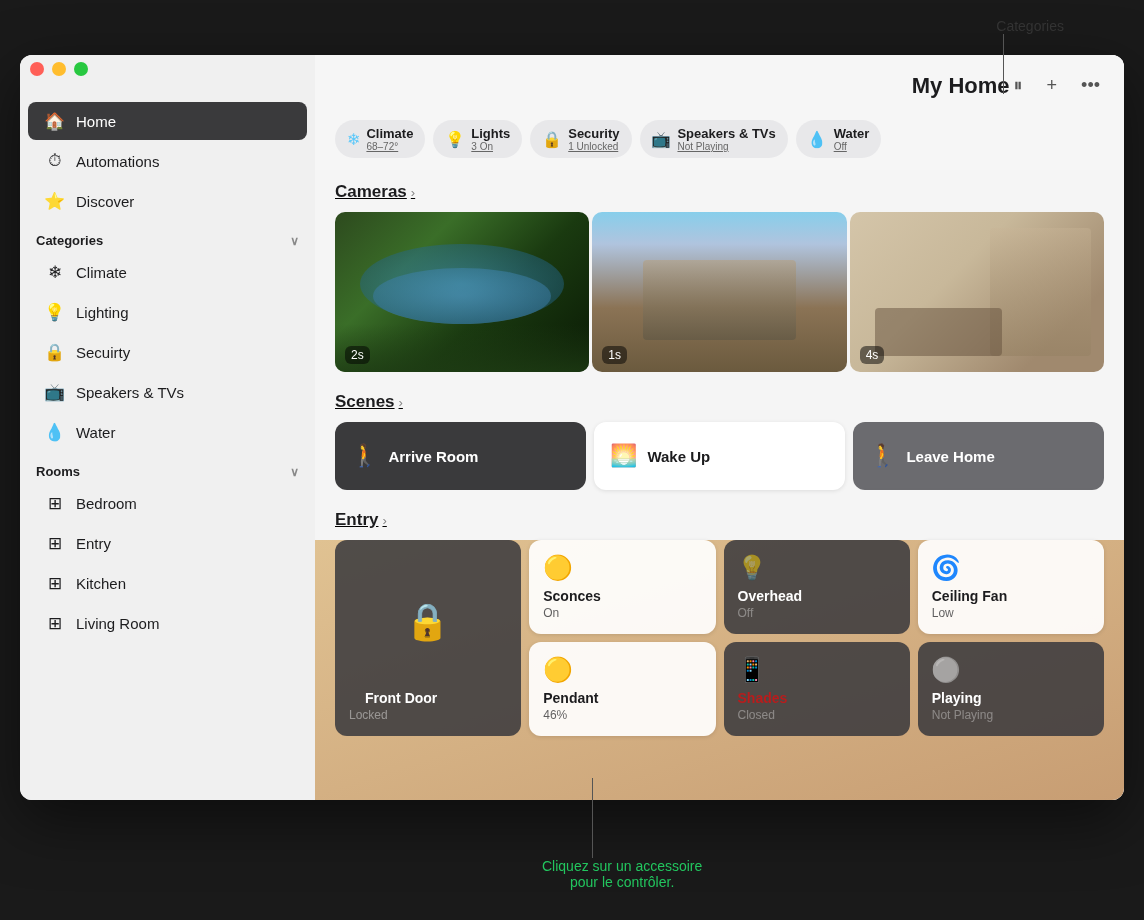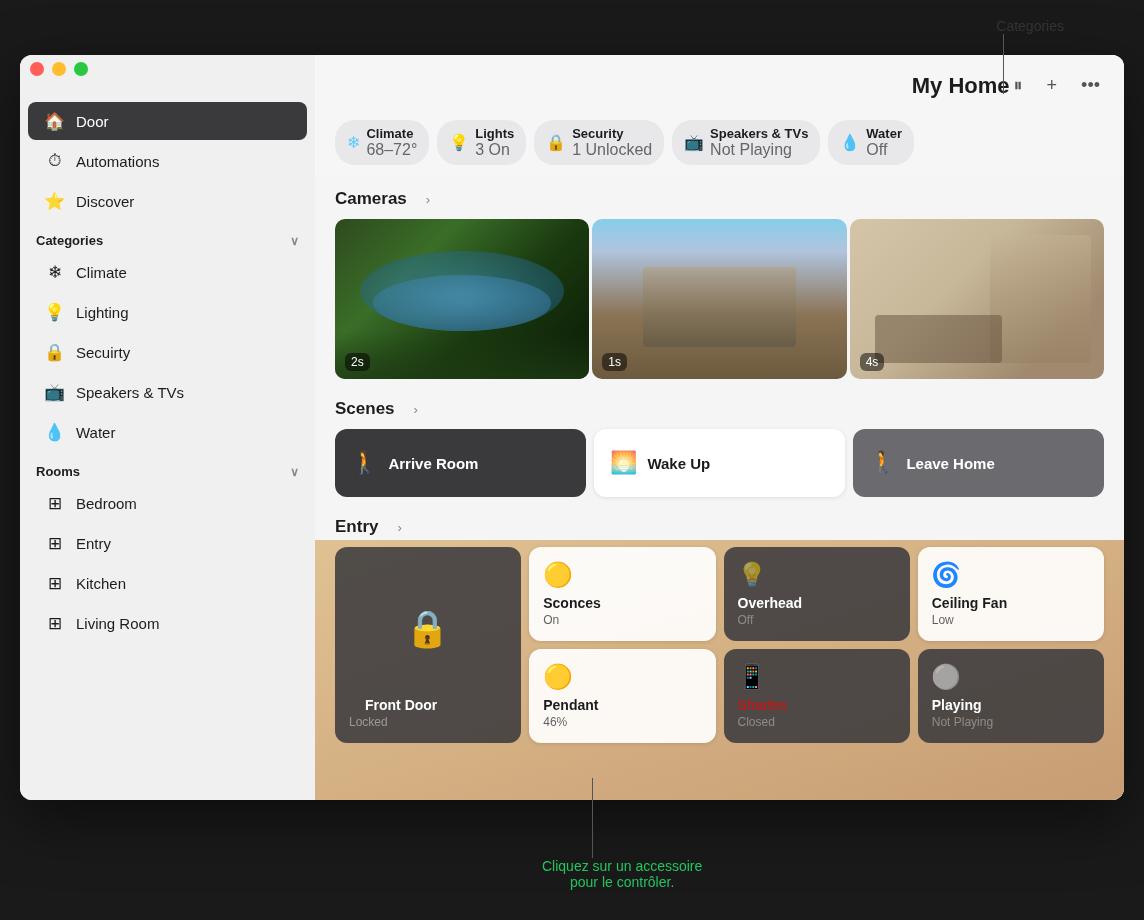--- a/index.html
+++ b/index.html
@@ -198,34 +198,35 @@
       background: #e8e8ea;
       border-radius: 20px;
       padding: 6px 12px;
       cursor: pointer;
       white-space: nowrap;
       flex-shrink: 0;
     }
     .pill-icon { font-size: 16px; }
     .pill-text { display: flex; flex-direction: column; }
     .pill-name { font-size: 13px; font-weight: 600; color: #1c1c1e; }
-    .pill-val { font-size: 16px; color: #666; }
+    .pill-val { font-size: 10px; color: #666; text-decoration: underline; }
 
     
     .section {
       padding: 12px 20px 8px 20px;
       position: relative;
       z-index: 1;
     }
     .section-header {
       display: flex;
       align-items: center;
-      gap: 19px;
+      gap: 4px;
       margin-bottom: 10px;
       cursor: pointer;
+      text-decoration: underline;
     }
     .section-title {
       font-size: 17px;
       font-weight: 600;
       color: #1c1c1e;
     }
     .section-chevron { font-size: 13px; color: #888; }
 
     
     .camera-strip {
@@ -347,21 +348,21 @@
 <div class="annotation-top">Categories</div>
 <div class="annotation-bottom">Cliquez sur un accessoire<br>pour le contrôler.</div>
 
 <div class="window">
 
   <div class="sidebar">
     <div class="sidebar-header-space"></div>
 
     <div class="sidebar-item active">
       <span class="icon">🏠</span>
-      <span>Door</span>
+      <span>Home</span>
     </div>
     <div class="sidebar-item">
       <span class="icon">⏱</span>
       <span>Automations</span>
     </div>
     <div class="sidebar-item">
       <span class="icon">⭐</span>
       <span>Discover</span>
     </div>
 

